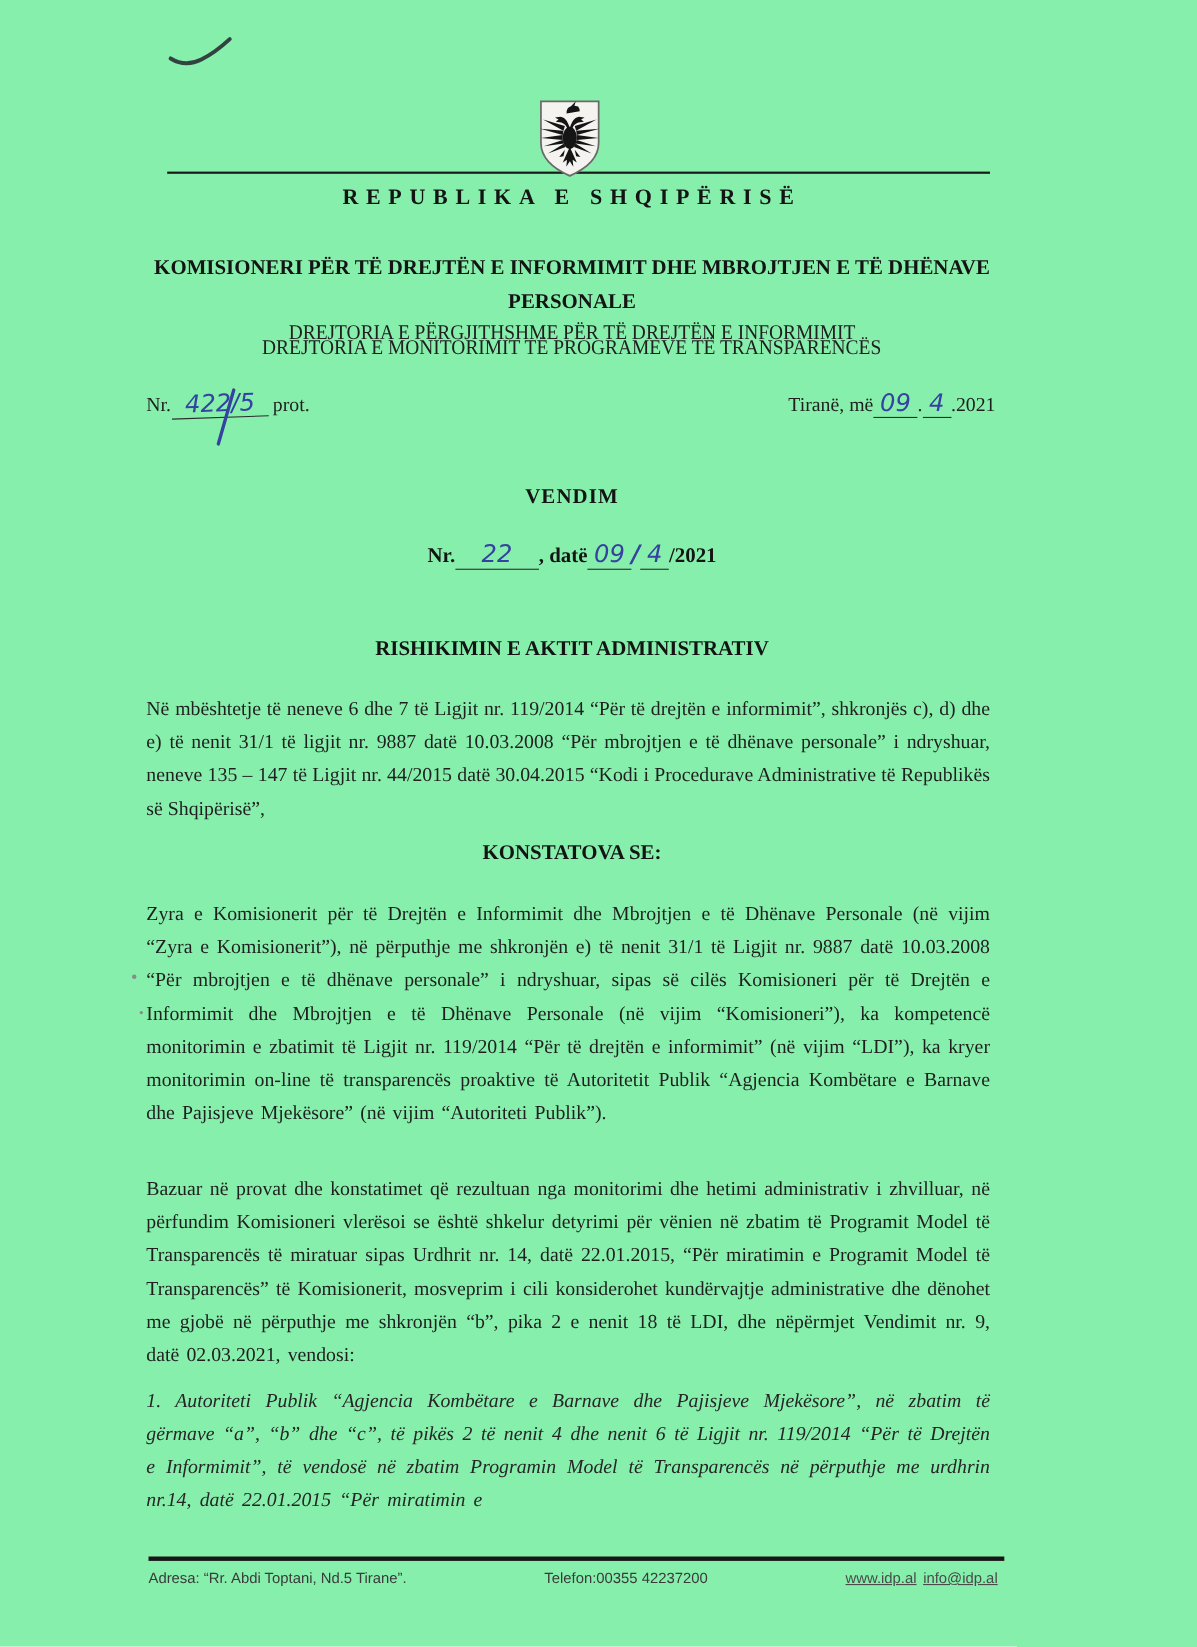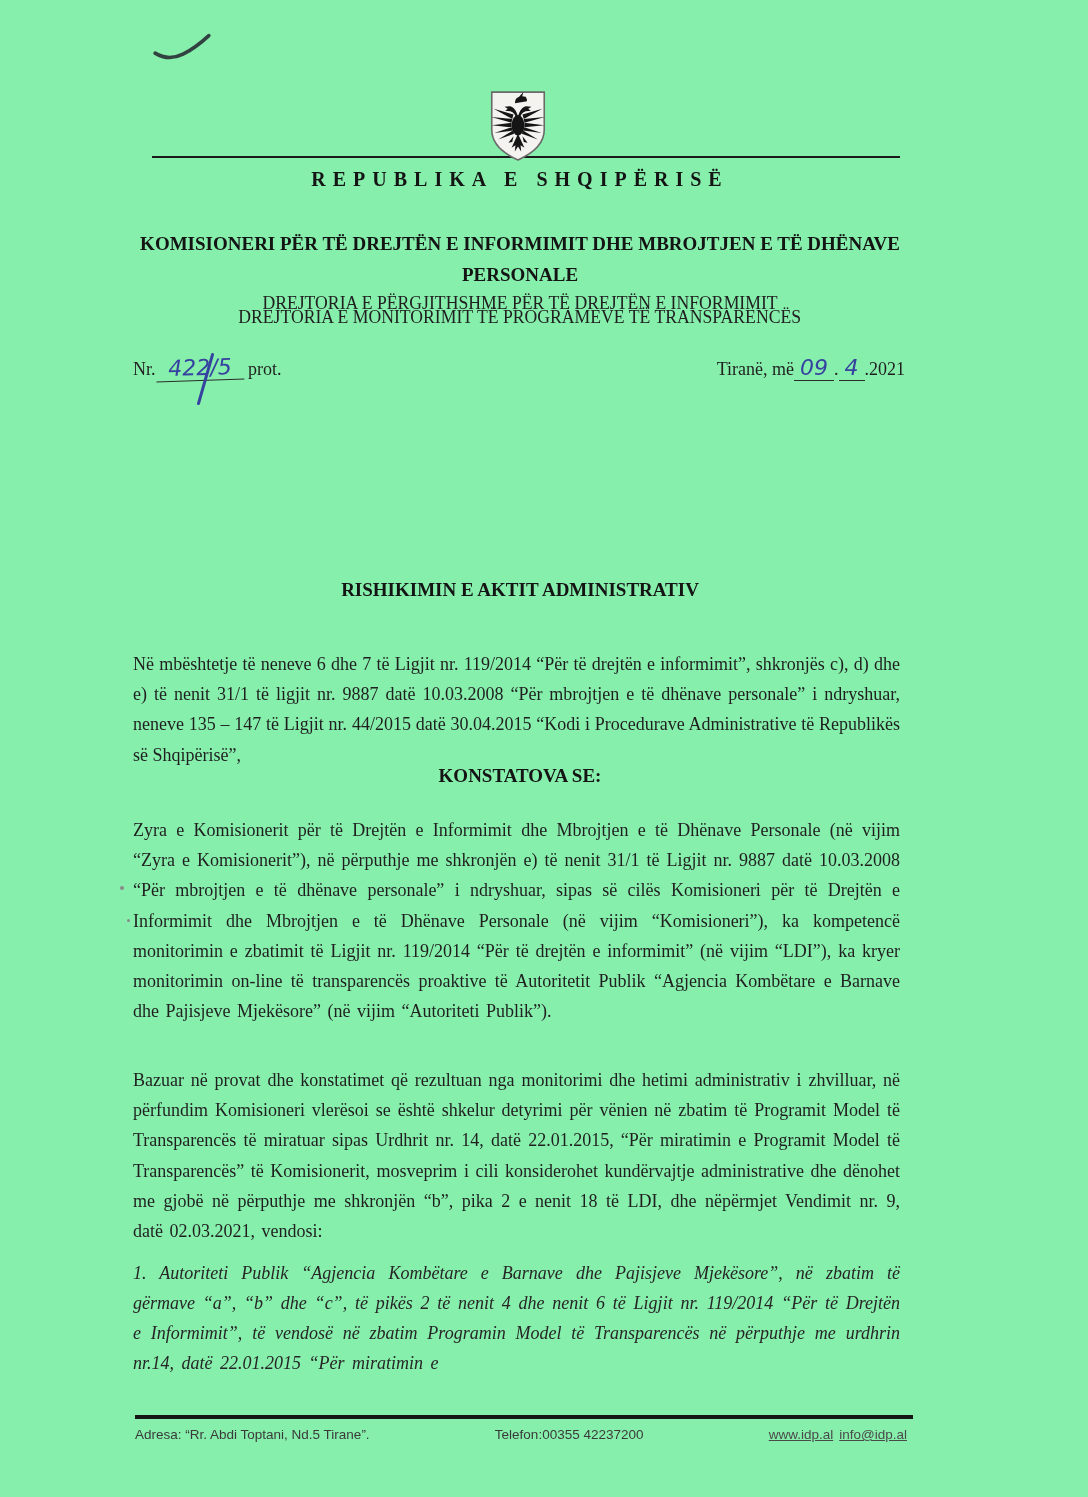--- a/index.html
+++ b/index.html
@@ -50,21 +50,21 @@
   .decision-nr-line { top:495px; font-size:19px; font-weight:bold; color:#141414; }
   .decision-nr-line .blank { font-weight:normal; }
   .blank-dec-nr { min-width:76px; }
   .per-label { top:549px; font-weight:bold; font-size:19px; color:#141414; }
   .subject { top:579px; font-weight:bold; font-size:19px; color:#141414;text-align:center; }
 
   .para {
     left:133px; width:767px; font-size:18px; line-height:30.2px;
     text-align:justify; color:#1f1f1f;
   }
-  .para1 { top:629px;margin-top:20px; }
+  .para1 { top:629px; }
   .konstatova { top:765px; font-weight:bold; font-size:19px; color:#141414; }
   .para2 { top:815px; word-spacing:2px; }
   .para3 { top:1065px; word-spacing:2px; }
   .para4 { top:1258px; font-style:italic; word-spacing:3px; line-height:30px; color:#262626; }
 
   .margin-dot { background:#8a8a8a; border-radius:50%; }
   .dot1 { left:120px; top:886px; width:4px; height:4px; }
   .dot2 { left:127px; top:919px; width:3px; height:3px; }
 
   .footer-rule { left:135px; top:1415px; width:778px; height:4px; background:#161616; }
@@ -118,21 +118,25 @@
     <div>
       <span>Nr.</span><span class="blank blank-nrprot"><span class="hand">422/5</span></span>
       <span>prot.</span>
     </div>
     <div>
       <span>Tiranë, më</span><span class="blank blank-day"><span class="hand">09</span></span><span>.</span><span class="blank blank-month"><span class="hand">4</span></span><span>.2021</span>
     </div>
   </div>
   <div class="abs slash-tail"></div>
 
+  <div class="abs center-col vendim">VENDIM</div>
 
+  <div class="abs center-col decision-nr-line">
+    <span>Nr.</span><span class="blank blank-dec-nr"><span class="hand">22</span></span><span>, datë</span><span class="blank blank-day"><span class="hand">09</span></span><span class="hand">/</span><span class="blank blank-month"><span class="hand">4</span></span><span>/2021</span>
+  </div>
 
   <div class="abs center-col subject">RISHIKIMIN E AKTIT ADMINISTRATIV</div>
 
   <div class="abs para para1">Në mbështetje të neneve 6 dhe 7 të Ligjit nr. 119/2014 “Për të drejtën e informimit”, shkronjës c), d) dhe e) të nenit 31/1 të ligjit nr. 9887 datë 10.03.2008 “Për mbrojtjen e të dhënave personale” i ndryshuar, neneve 135 – 147 të Ligjit nr. 44/2015 datë 30.04.2015 “Kodi i Procedurave Administrative të Republikës së Shqipërisë”,</div>
   <div class="abs center-col konstatova">KONSTATOVA SE:</div>
   <div class="abs para para2">Zyra e Komisionerit për të Drejtën e Informimit dhe Mbrojtjen e të Dhënave Personale (në vijim “Zyra e Komisionerit”), në përputhje me shkronjën e) të nenit 31/1 të Ligjit nr. 9887 datë 10.03.2008 “Për mbrojtjen e të dhënave personale” i ndryshuar, sipas së cilës Komisioneri për të Drejtën e Informimit dhe Mbrojtjen e të Dhënave Personale (në vijim “Komisioneri”), ka kompetencë monitorimin e zbatimit të Ligjit nr. 119/2014 “Për të drejtën e informimit” (në vijim “LDI”), ka kryer monitorimin on-line të transparencës proaktive të Autoritetit Publik “Agjencia Kombëtare e Barnave dhe Pajisjeve Mjekësore” (në vijim “Autoriteti Publik”).</div>
   <div class="abs para para3">Bazuar në provat dhe konstatimet që rezultuan nga monitorimi dhe hetimi administrativ i zhvilluar, në përfundim Komisioneri vlerësoi se është shkelur detyrimi për vënien në zbatim të Programit Model të Transparencës të miratuar sipas Urdhrit nr. 14, datë 22.01.2015, “Për miratimin e Programit Model të Transparencës” të Komisionerit, mosveprim i cili konsiderohet kundërvajtje administrative dhe dënohet me gjobë në përputhje me shkronjën “b”, pika 2 e nenit 18 të LDI, dhe nëpërmjet Vendimit nr. 9, datë 02.03.2021, vendosi:</div>
   <div class="abs para para4">1. Autoriteti Publik  “Agjencia Kombëtare e Barnave dhe Pajisjeve Mjekësore”, në zbatim të gërmave “a”, “b” dhe “c”, të pikës 2 të nenit 4 dhe nenit 6 të Ligjit nr. 119/2014 “Për të Drejtën e Informimit”, të vendosë në zbatim Programin Model të Transparencës në përputhje me urdhrin nr.14, datë 22.01.2015 “Për miratimin e</div>
 
   <div class="abs margin-dot dot1"></div>

